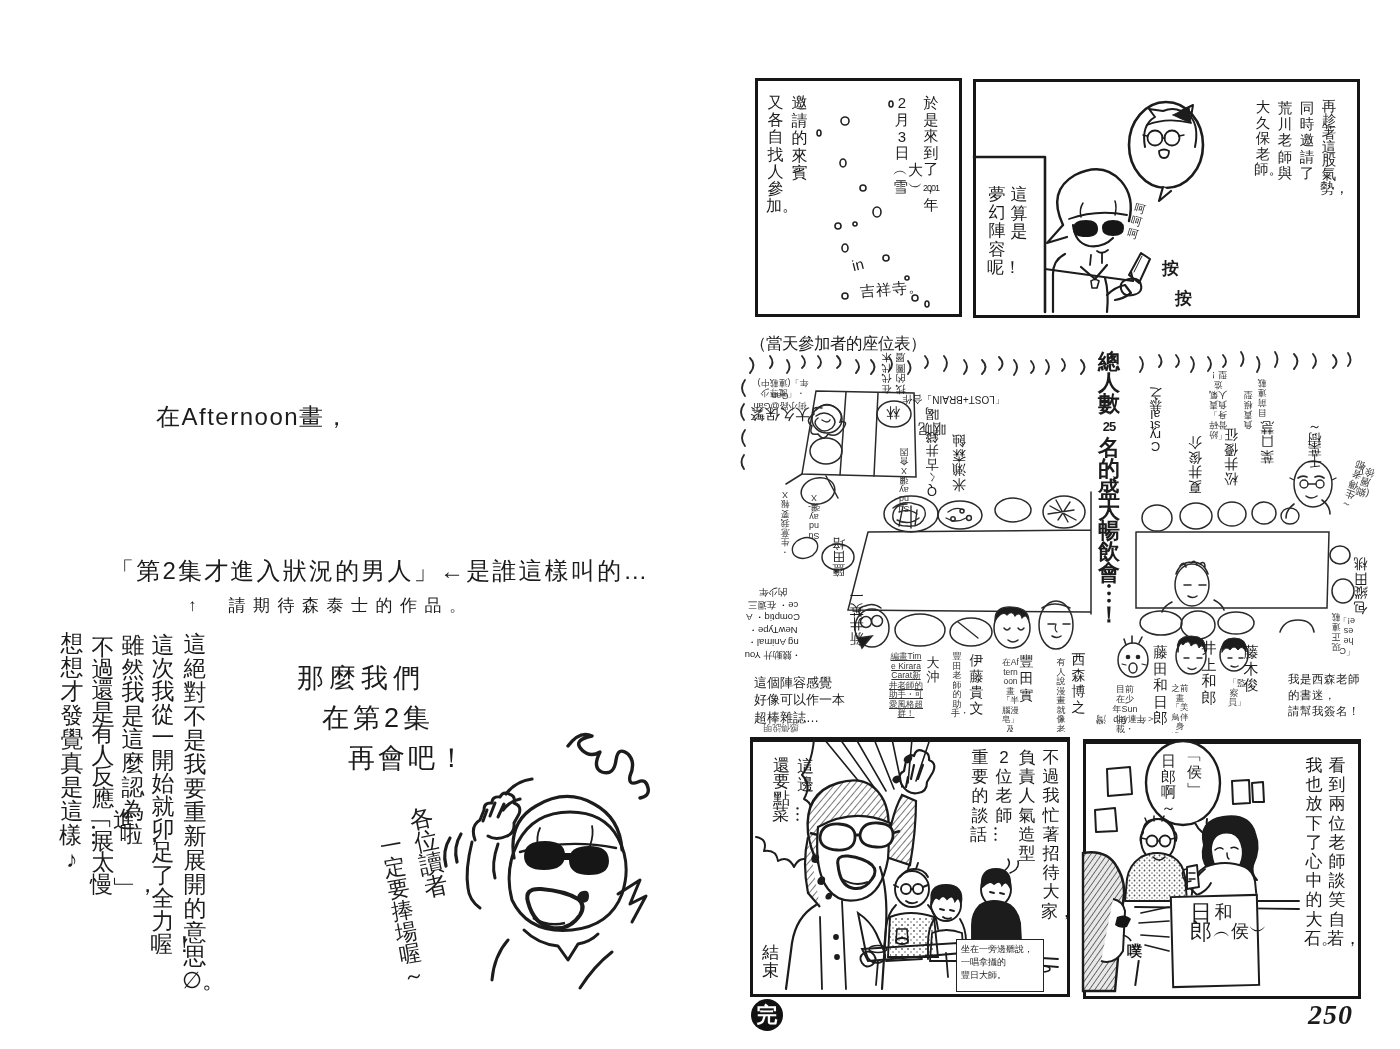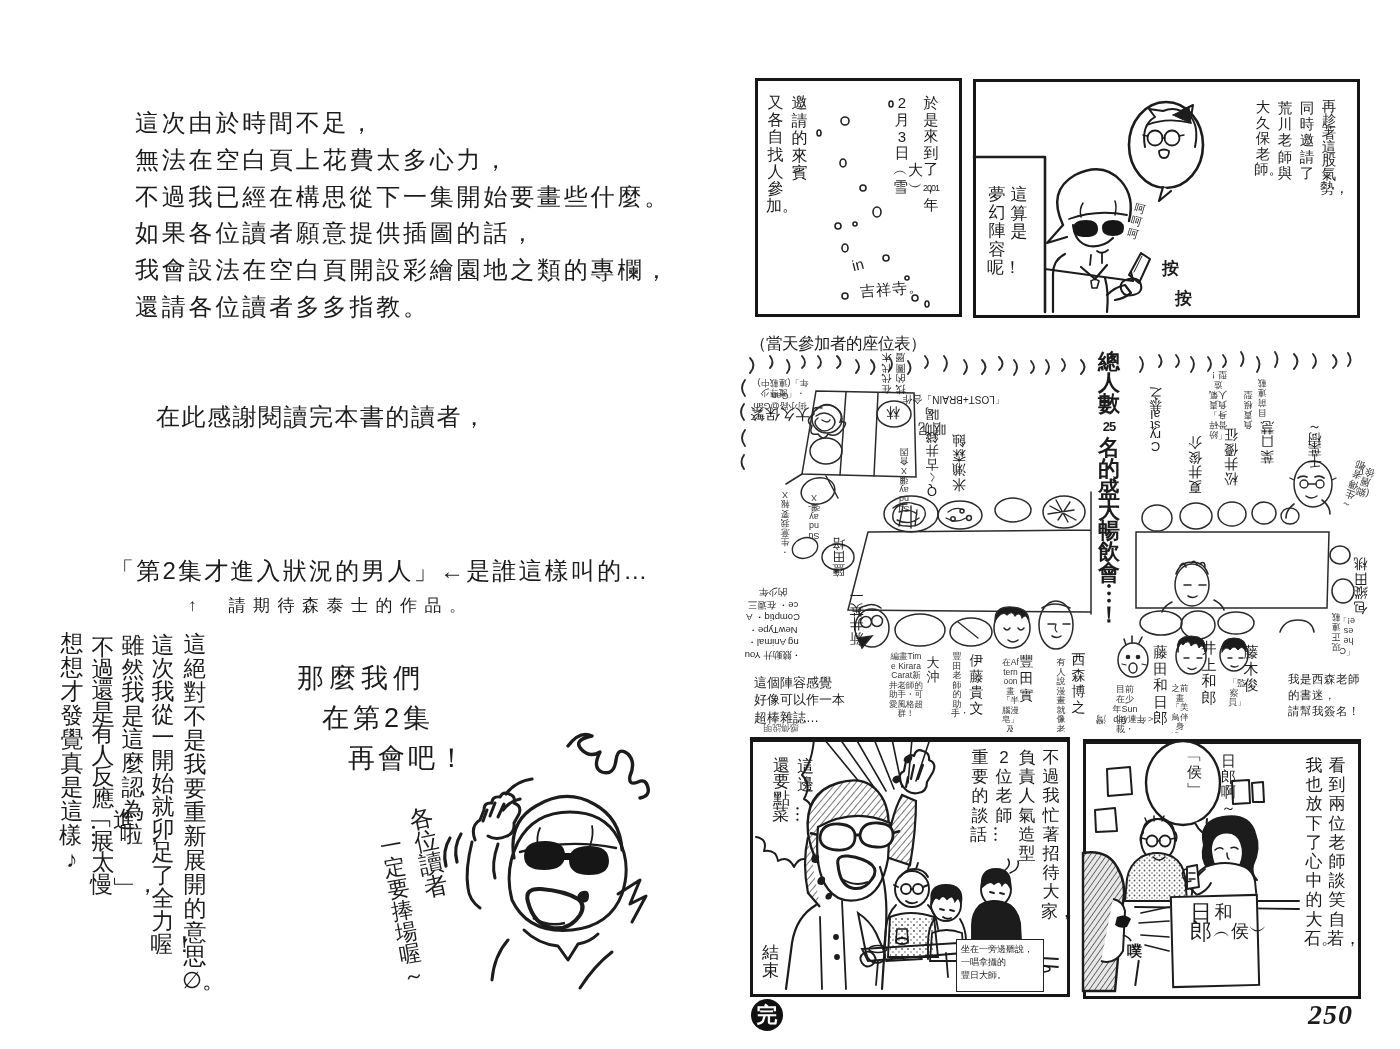--- a/index.html
+++ b/index.html
@@ -7,30 +7,22 @@
         font-family:"Liberation Sans",sans-serif;color:#1c1c1c;}
   .abs{position:absolute;}
   .vc{position:absolute;word-break:break-all;text-align:center;}
   .r180{transform:rotate(180deg);}
   svg{position:absolute;overflow:visible;}
 </style>
 </head>
 <body>
 <div id="page">
 
-<div class="abs" style="left:135px;top:105px;font-size:24px;line-height:36.8px;letter-spacing:2.8px;">
-這次由於時間不足，<br>
-無法在空白頁上花費太多心力，<br>
-不過我已經在構思從下一集開始要畫些什麼。<br>
-如果各位讀者願意提供插圖的話，<br>
-我會設法在空白頁開設彩繪園地之類的專欄，<br>
-還請各位讀者多多指教。
-</div>
-
-<div class="abs" style="left:156px;top:401px;font-size:24px;letter-spacing:1.5px;">在此感謝閱讀完本書的讀者，</div>
+
+<div class="abs" style="left:156px;top:401px;font-size:24px;letter-spacing:1.5px;">在Afternoon畫，</div>
 
 
 <div class="abs" style="left:110px;top:555px;font-size:24px;letter-spacing:2.2px;">「第2集才進入狀況的男人」←是誰這樣叫的…</div>
 
 <div class="abs" style="left:188px;top:594px;font-size:17px;letter-spacing:7.5px;">↑　請期待森泰士的作品。</div>
 
 <div class="vc" style="left:182px;top:632px;font-size:23px;width:26px;line-height:24.0px;">這絕對不是我要重新展開的意思∅。</div>
 
 <div class="vc" style="left:150px;top:634px;font-size:23px;width:26px;line-height:23.0px;">這次我從一開始就卯足了全力喔！</div>
 
@@ -360,21 +352,21 @@
 <div class="vc r180" style="left:808px;top:492px;font-size:9px;width:12px;line-height:9.5px;color:#333;">Sunday彌-X</div>
 
 <div class="vc r180" style="left:779px;top:489px;font-size:9px;width:12px;line-height:9.5px;color:#333;">・生意我要報X</div>
 
 <div class="vc r180" style="left:848px;top:588px;font-size:14px;width:17px;line-height:14.5px;">新井英一</div>
 
 <div class="vc r180" style="left:744px;top:586px;font-size:9.5px;width:58px;line-height:12.5px;color:#222;">・競動廾 Young Animal・ NewType・ Comptiq・ Ace・ 在週三的少年</div>
 
 <div class="vc" style="left:925px;top:656px;font-size:13px;width:16px;line-height:14px;">大沖</div>
 
-<div class="vc" style="left:889px;top:652px;font-size:8.5px;width:34px;line-height:9.5px;color:#333;height:80px;overflow:hidden;">編畫Time Kirara Carat新井老師的助手・可愛風格超群！</div>
+<div class="vc" style="left:889px;top:652px;font-size:8.5px;width:34px;line-height:9.5px;color:#333;height:80px;overflow:hidden;text-decoration:underline;">編畫Time Kirara Carat新井老師的助手・可愛風格超群！</div>
 
 <div class="vc" style="left:968px;top:652px;font-size:14px;width:17px;line-height:16px;">伊藤貴文</div>
 
 <div class="vc" style="left:951px;top:652px;font-size:9px;width:12px;line-height:9.5px;color:#333;">豐田老師的助手・</div>
 
 <div class="vc" style="left:1018px;top:653px;font-size:14px;width:17px;line-height:17px;">豐田實</div>
 
 <div class="vc" style="left:1002px;top:658px;font-size:8.5px;width:17px;line-height:9.5px;color:#333;height:74px;overflow:hidden;">在Afternoon畫「半腦漫皂」及「FLIP-DLAD」・</div>
 
 <div class="vc" style="left:1070px;top:651px;font-size:14px;width:17px;line-height:16px;">西森博之</div>
@@ -586,21 +578,21 @@
   </g>
 
   <path d="M0,114 q24,-4 34,14 q10,16 6,36 l-8,88 l-32,0 z" fill="url(#hatch2)" stroke="#1c1c1c" stroke-width="2.4"></path>
   <path d="M30,160 q10,2 12,12 l-2,40 q-8,14 -22,10" fill="#fff" stroke="#1c1c1c" stroke-width="2"></path>
   <path d="M34,178 q8,-4 14,2 l-4,8 q-8,2 -12,-2 z" fill="#161616" stroke="none"></path>
   <path d="M40,196 q6,2 8,6" fill="none" stroke="#1c1c1c" stroke-width="1.8"></path>
 </svg>
 
 <div class="abs" style="left:1186px;top:748px;font-size:15px;width:17px;line-height:15.5px;text-align:center;">﹁<br>侯<br>﹂</div>
 
-<div class="vc" style="left:1220px;top:753px;font-size:15px;width:17px;line-height:15.5px;">日郎啊～</div>
+<div class="vc" style="left:1160px;top:753px;font-size:15px;width:17px;line-height:15.5px;">日郎啊～</div>
 
 <div class="abs" style="left:1171px;top:895px;width:84px;height:88px;border:2px solid #1c1c1c;background:#fff;transform:rotate(-1.5deg);"></div>
 
 <div class="vc" style="left:1213px;top:903px;font-size:18px;width:21px;line-height:18.5px;">和︵侯︶</div>
 
 <div class="vc" style="left:1190px;top:903px;font-size:22px;width:21px;line-height:19px;">日郎</div>
 
 <div class="abs" style="left:1127px;top:942px;font-size:15px;font-weight:bold;">噗</div>
 
 <div class="abs" style="left:1136px;top:960px;width:2px;height:26px;background:#1c1c1c;transform:rotate(8deg);"></div>

